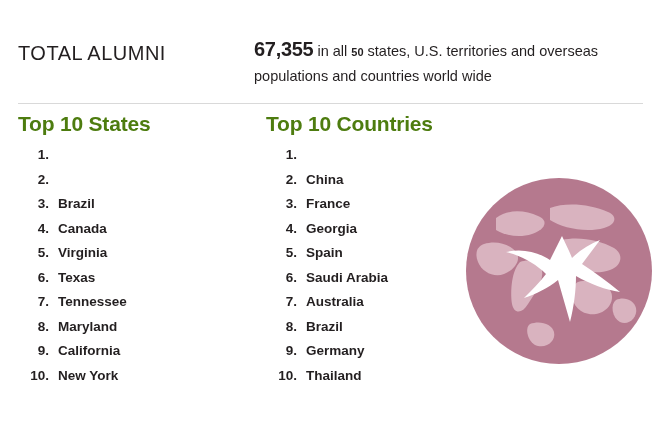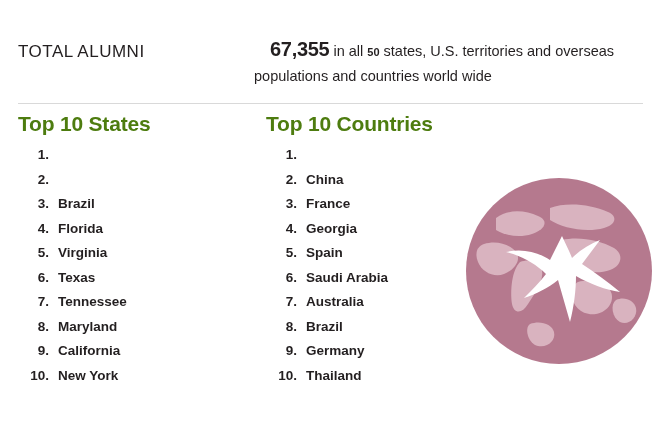--- a/index.html
+++ b/index.html
@@ -26,39 +26,38 @@
     position: absolute;
     left: 0;
     top: 30px;
     width: 661px;
     height: 60px;
   }
   .total-alumni {
     position: absolute;
     left: 18px;
     top: 12px;
-    font-size: 17px;
+    font-size: 20px;
     letter-spacing: 0.5px;
     font-weight: 400;
     color: #231f20;
   }
   .summary {
     position: absolute;
     left: 254px;
     top: 4px;
     width: 390px;
     font-size: 14.5px;
     line-height: 1.55;
     color: #231f20;
   }
   .summary .big {
     font-weight: bold;
     font-size: 20px;
     letter-spacing: -0.3px;
-    margin-left: 16px;
   }
   .summary .bold {
     font-weight: bold;
     font-size: 11px;
   }
 
   
   .rule {
     position: absolute;
     left: 18px;
@@ -143,21 +142,21 @@
       </li>
       <li>
         <span class="num">2.</span>
       </li>
       <li>
         <span class="num">3.</span>
         <span class="name">Brazil</span>
       </li>
       <li>
         <span class="num">4.</span>
-        <span class="name">Florida</span>
+        <span class="name">Canada</span>
       </li>
       <li>
         <span class="num">5.</span>
         <span class="name">Virginia</span>
       </li>
       <li>
         <span class="num">6.</span>
         <span class="name">Texas</span>
       </li>
       <li>

